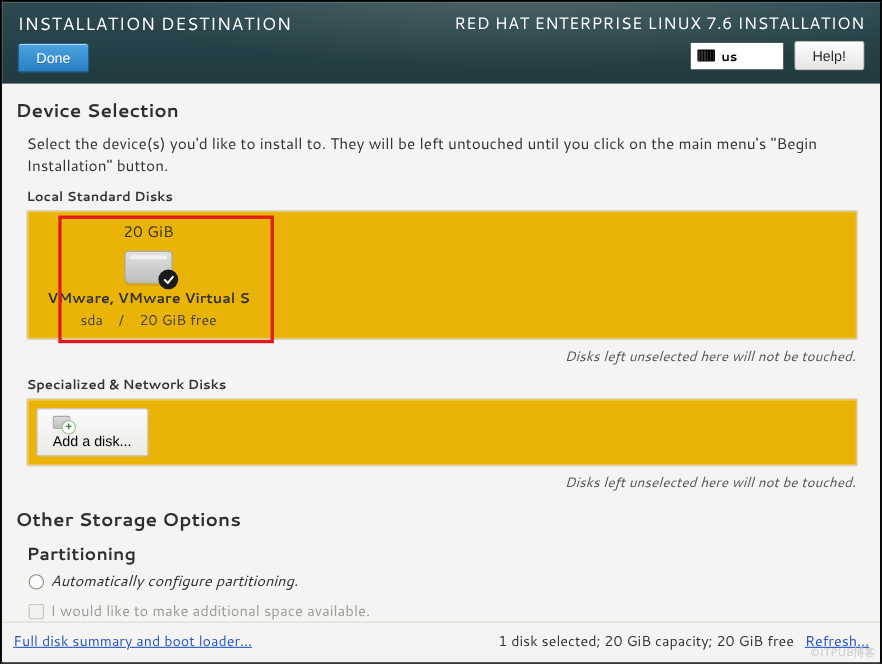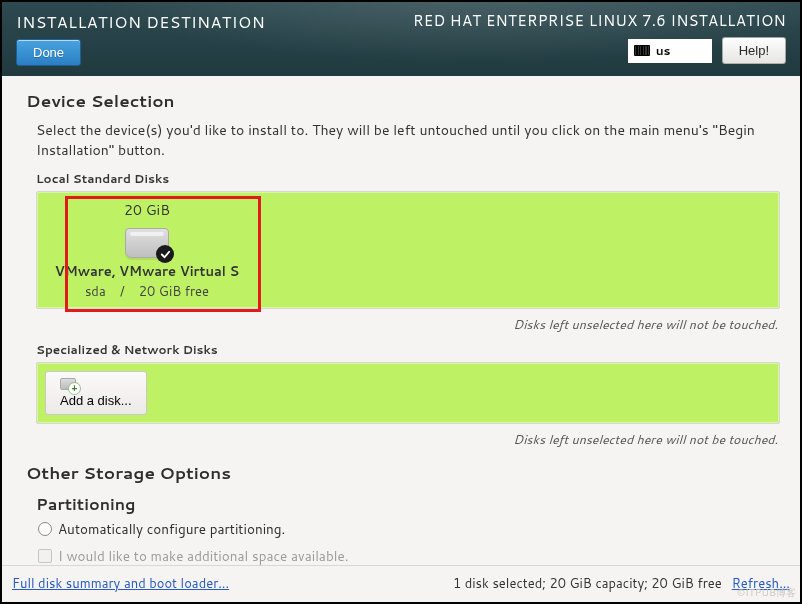--- a/index.html
+++ b/index.html
@@ -42,27 +42,27 @@
   .kb-indicator {
     width: 84px; height: 24px; background: #fff; color: #000;
     display: inline-flex; align-items: center; gap: 6px; padding: 0 6px;
     font-size: 12px; font-weight: 600;
   }
   .kb-indicator .kb-icon { width:16px; height:11px; background:#000; border-radius:1px; position:relative; }
   .kb-indicator .kb-icon::after{ content:""; position:absolute; inset:1px; background:
      repeating-linear-gradient(90deg,#fff 0 1.2px,#000 1.2px 2.6px),
      repeating-linear-gradient(180deg,#fff 0 1.2px,#000 1.2px 2.6px); opacity:0.2;}
   
-  .body { flex: 1; overflow: hidden; background: #f5f4f2; padding: 8px 10px 0 24px; display:flex; flex-direction:column; }
+  .body { flex: 1; overflow: hidden; background: #f5f4f2; padding: 8px 10px 0 12px; display:flex; flex-direction:column; }
   h2.section { font-size: 17px; font-weight: 600; margin: 4px 0 4px 0; color:#2e2e2e;}
   .intro { font-size: 14px; margin: 4px 4px 8px 10px; color:#323232;}
   .sub-label { font-size: 12px; font-weight: 600; color:#333; margin: 2px 0 2px 10px;}
   .panel {
     margin: 2px 10px 2px 10px;
-    background: #bef264;
+    background: #eab308;
     border: 1px solid #d7d6d3;
     border-radius: 2px;
     box-shadow: inset 0 0 0 1px rgba(255,255,255,0.4);
   }
   .disk-panel { height: 128px; position: relative; padding: 6px 10px; }
   .disk-item { width: 200px; text-align: center; font-size: 13px; color:#333; }
   .disk-size { font-size: 14px; margin-top: 2px;}
   .disk-img {
     width: 44px; height: 30px; margin: 8px auto 4px auto; position: relative;
     background: linear-gradient(180deg,#e0e0e0,#bfbfbf);
@@ -82,21 +82,21 @@
   .add-disk-panel { padding:8px; }
   .add-btn {
     display:inline-flex; flex-direction:column; gap:3px;
     padding: 6px 14px 6px 14px; border:1px solid #c9c8c5; border-radius:3px;
     background: linear-gradient(180deg,#fafaf9,#eceae7); font-size:13px; cursor:pointer;
   }
   .plus-disk { width:16px; height:12px; background:linear-gradient(180deg,#dcdcdc,#bcbcbc); border-radius:2px; border:1px solid #aaa; position:relative;}
   .plus-disk::after{content:"+"; position:absolute; right:-5px; bottom:-5px; font-size:10px; font-weight:700; color:#3c7a2c; background:#fff; border-radius:50%; width:11px;height:11px;line-height:11px;text-align:center; box-shadow:0 0 0 1px #9bbf93;}
   h2.other { margin-top:6px; }
   .part-label { font-size:16px; font-weight:600; margin: 4px 0 4px 10px;}
-  .radios { display:flex; align-items:center; gap:14px; margin: 0 0 4px 12px; font-size:13.5px;}
+  .radios { display:flex; align-items:center; gap:14px; margin: 0 0 4px 12px; font-size:13.5px;font-style:italic;}
   .radio { display:inline-flex; align-items:center; gap:6px;}
   .rcircle {
     width:14px;height:14px;border:1px solid #8b8a87;border-radius:50%;
     display:inline-flex;align-items:center;justify-content:center;background:#fcfcfb;
   }
   .rcircle.sel::after{content:"";width:6px;height:6px;border-radius:50%;background:#333;}
   .radio-box-hl { border:3px solid #e11b1b; padding:3px 6px 3px 4px; }
   .checkbox-row { display:flex; align-items:center; gap:6px; margin:4px 0 0 12px; font-size:13.5px; color:#9d9c99;}
   .cbox{width:14px;height:14px;border:1px solid #c6c5c2;background:#f2f1ef;border-radius:2px;}
   

